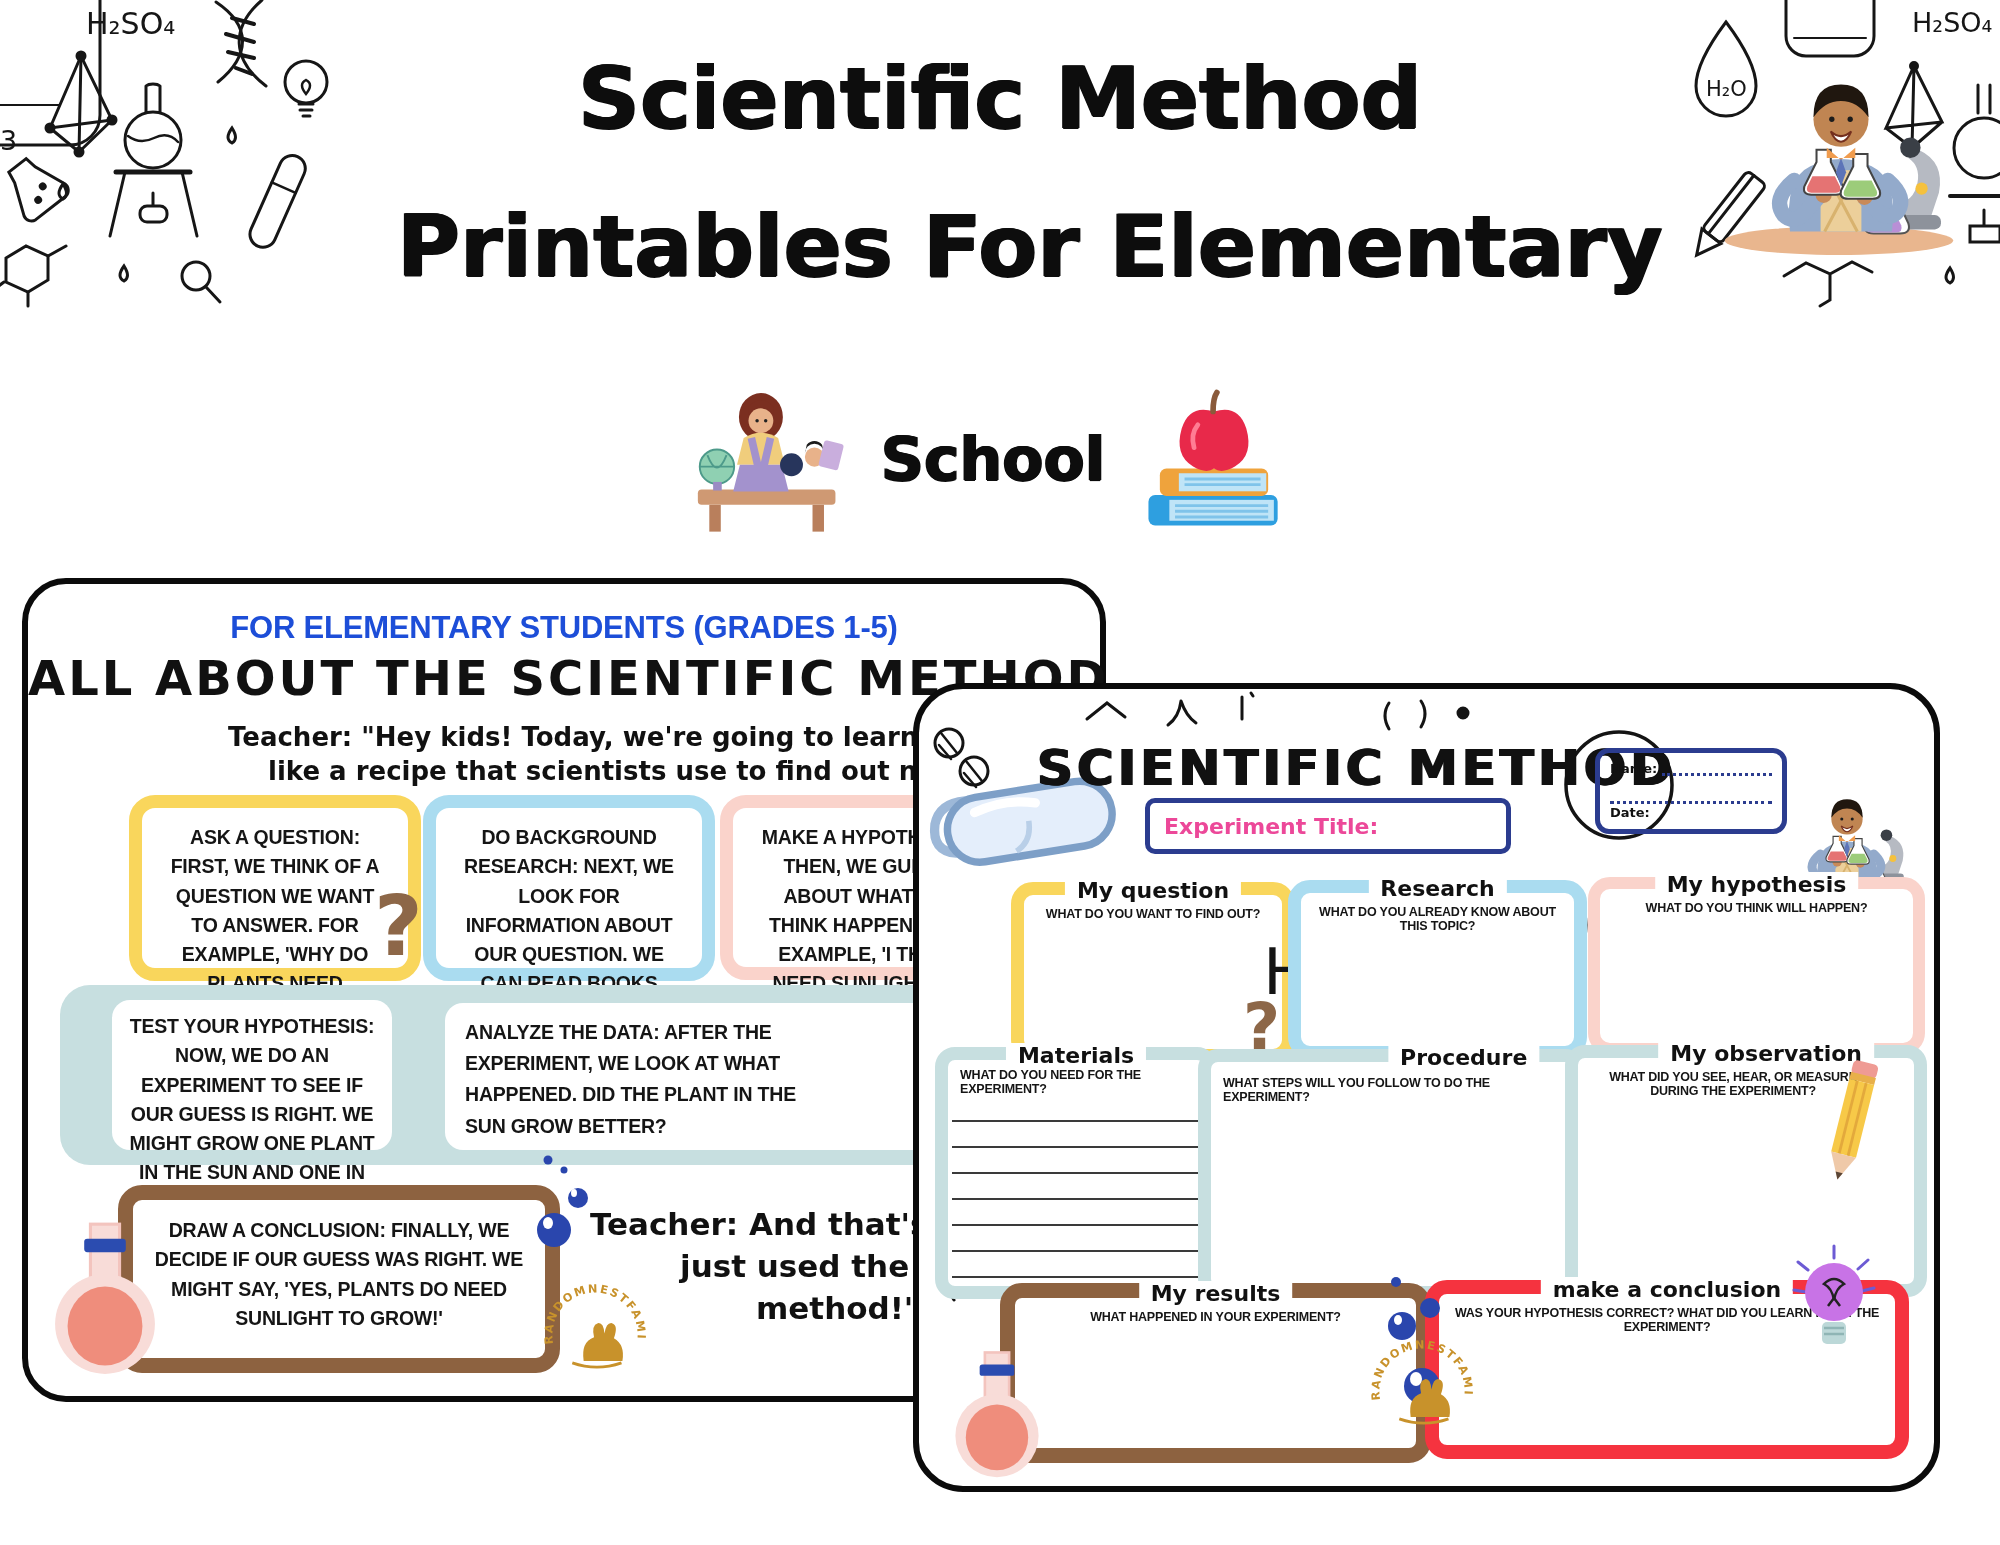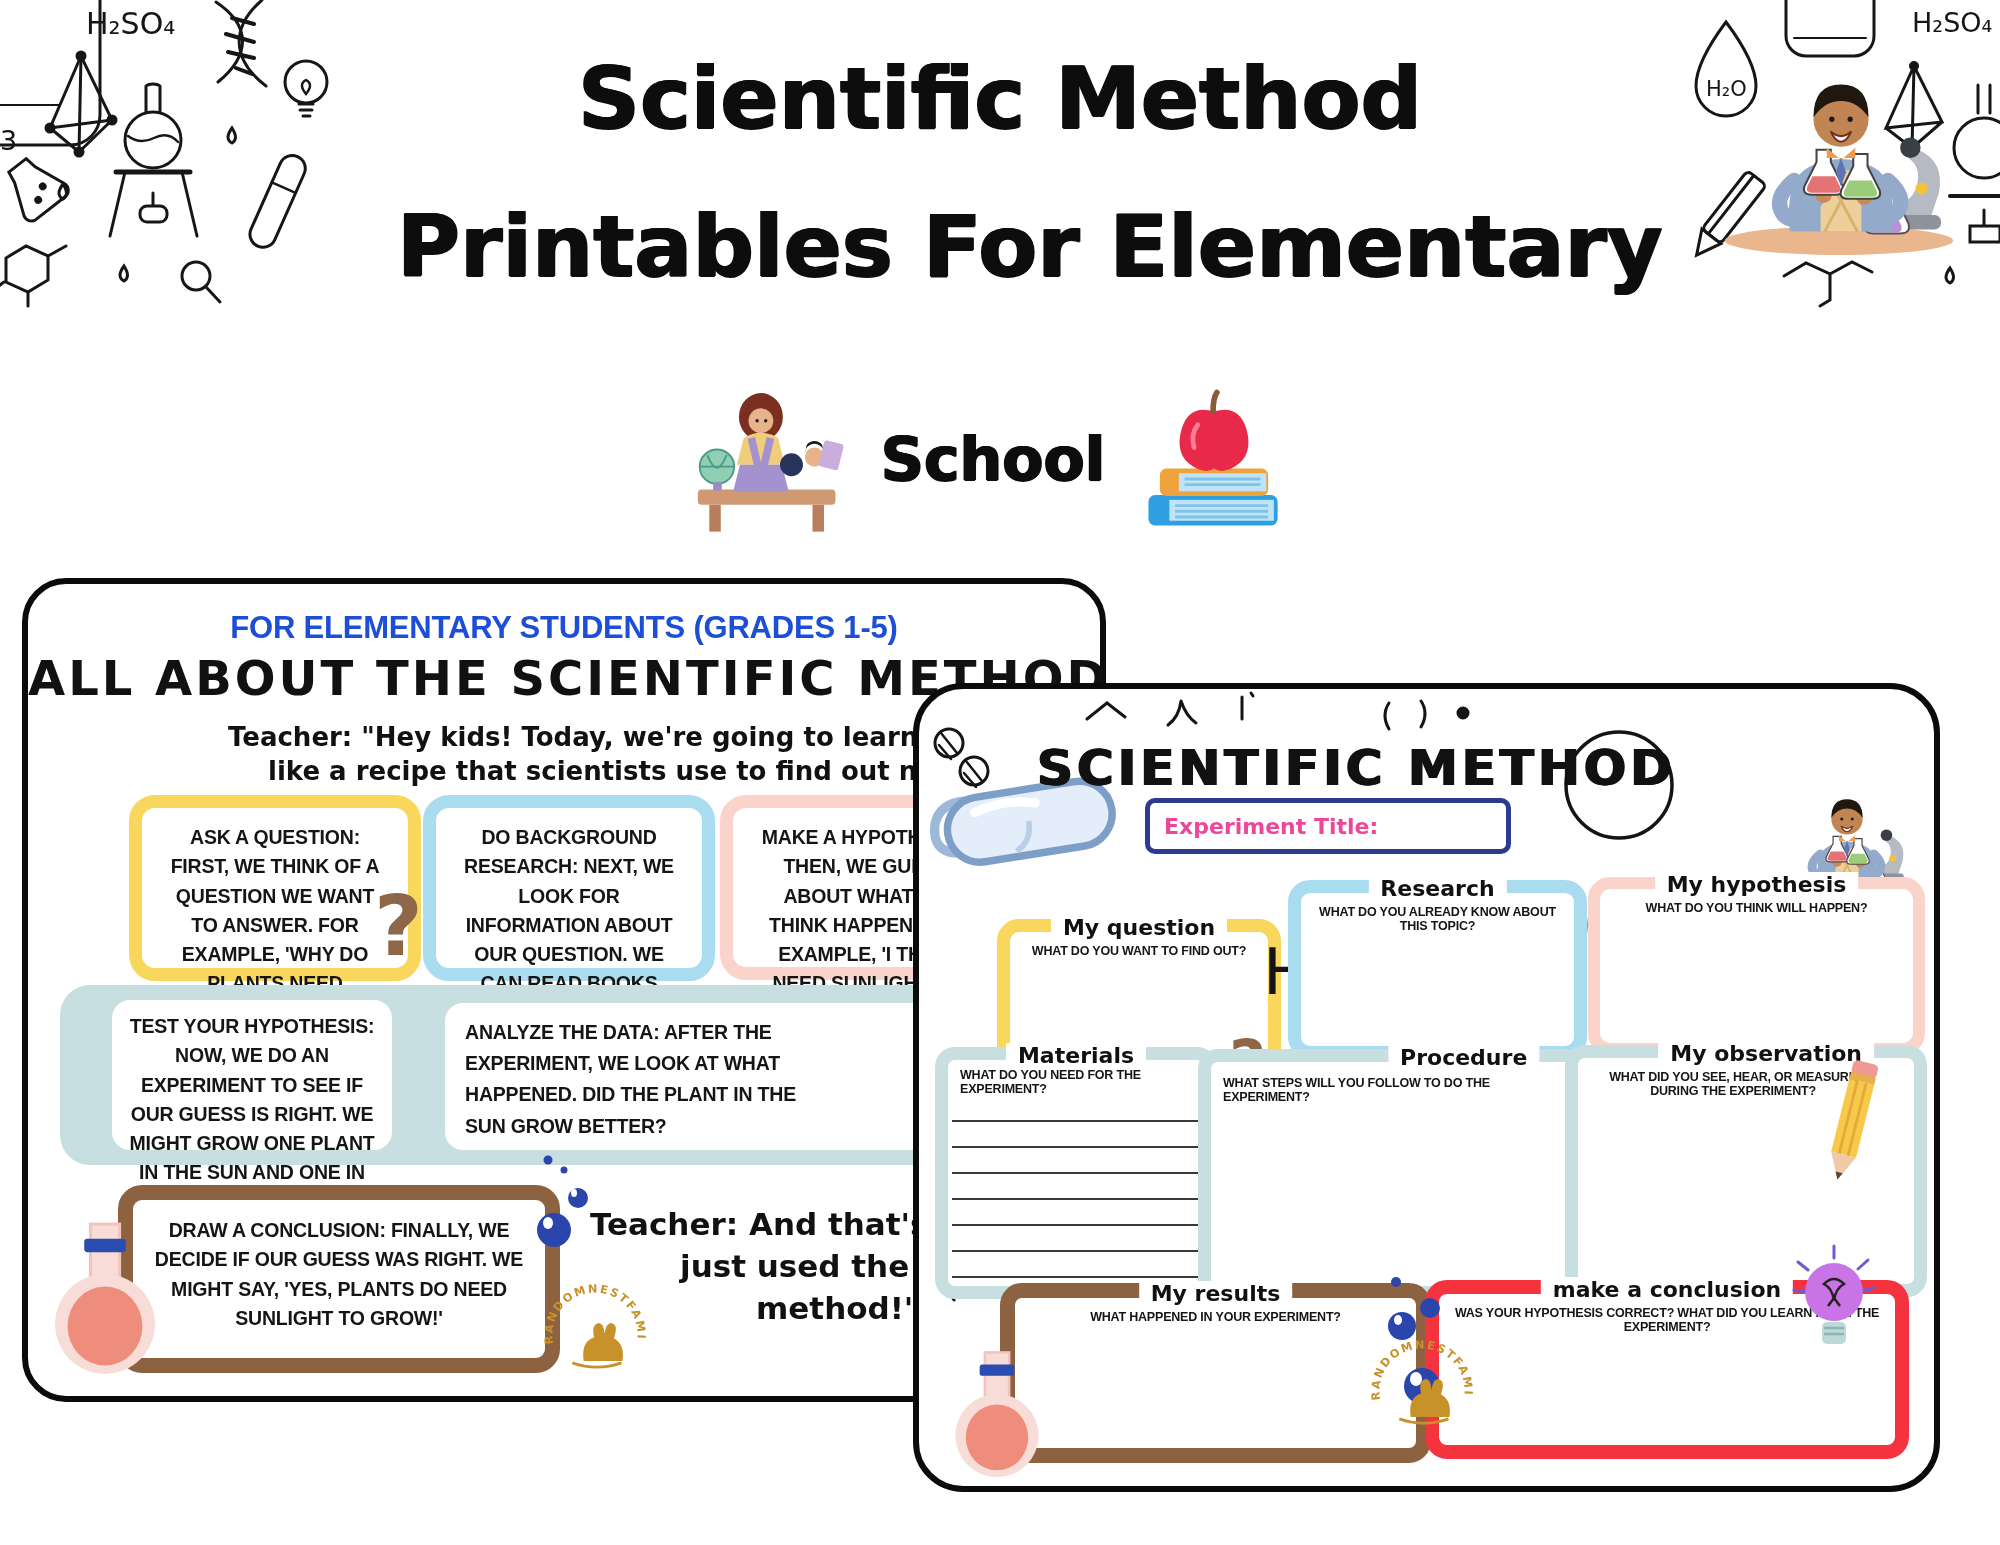--- a/index.html
+++ b/index.html
@@ -286,31 +286,42 @@
     <path d="M688,585 l14,24 M704,580 l12,26"></path>
   </svg>
 
   <svg class="abs" style="left:0;top:64px;transform:rotate(-9deg)" width="205" height="140">
       <use href="#goggles-icon"></use>
     </svg>
 
   <div class="abs chunky nowrap" style="left:118px;top:50px;width:515px;text-align:center;font-size:50px;letter-spacing:4px;
               text-shadow:1px 0 #111,-1px 0 #111;">SCIENTIFIC METHOD</div>
 
+  <div class="abs" style="left:676px;top:59px;width:192px;height:86px;border:5px solid #2b3c8f;border-radius:14px;padding:8px 10px;box-sizing:border-box;">
+    <div style="display:flex;align-items:flex-end;gap:5px;">
+      <span class="chunky" style="font-size:13px;">Name:</span>
+      <div class="dots" style="flex:1;"></div>
+    </div>
+    <div class="dots" style="margin-top:14px;"></div>
+    <div style="display:flex;align-items:flex-end;gap:5px;margin-top:1px;">
+      <span class="chunky" style="font-size:13px;">Date:</span>
+    </div>
+    <div class="dots" style="margin-top:0;"></div>
+  </div>
 
   <svg class="abs" style="left:858px;top:94px" width="140" height="116">
       <use href="#sci-boy"></use>
     </svg>
 
   <div class="abs" style="left:226px;top:109px;width:366px;height:56px;border:5px solid #2b3c8f;border-radius:10px;
               box-sizing:border-box;display:flex;align-items:center;">
     <span class="chunky" style="font-size:22px;color:#ec4899;padding-left:14px;">Experiment Title:</span>
   </div>
 
-  <div class="wbox" style="left:78px;top:193px;width:258px;height:154px;border:13px solid #f9d65c;margin-top:37px;">
+  <div class="wbox" style="left:92px;top:193px;width:258px;height:154px;border:13px solid #f9d65c;">
     <div class="hd chunky">My question</div>
     <div class="sq cond">WHAT DO YOU WANT TO FIND OUT?</div>
     <div class="qmark" style="position:absolute;right:2px;bottom:-10px;font-size:64px;">?</div>
   </div>
 
   <div class="abs" style="left:344px;top:246px;font-family:'DejaVu Sans',sans-serif;font-size:64px;font-weight:normal;color:#141414;">H</div>
 
   <div class="wbox" style="left:369px;top:191px;width:273px;height:153px;border:13px solid #aadcf0;">
     <div class="hd chunky">Research</div>
     <div class="sq cond">WHAT DO YOU ALREADY KNOW ABOUT THIS TOPIC?</div>

